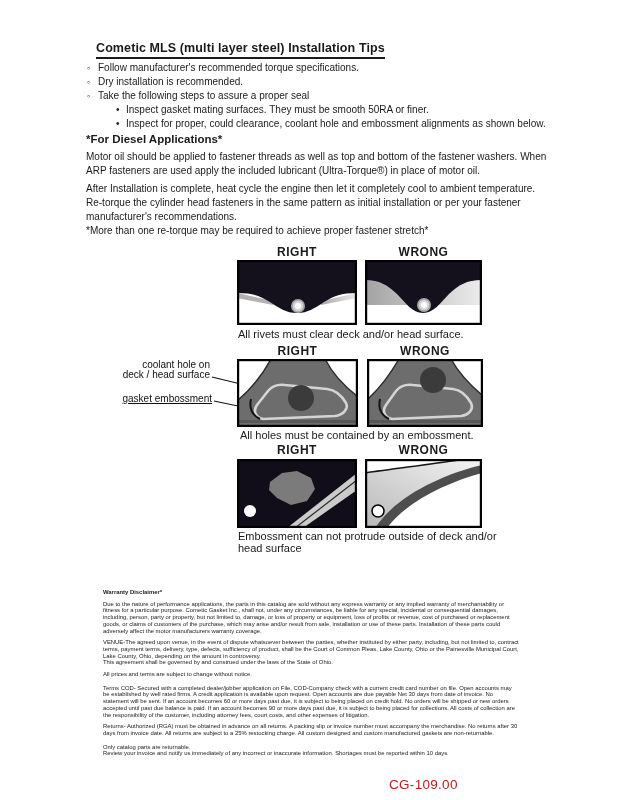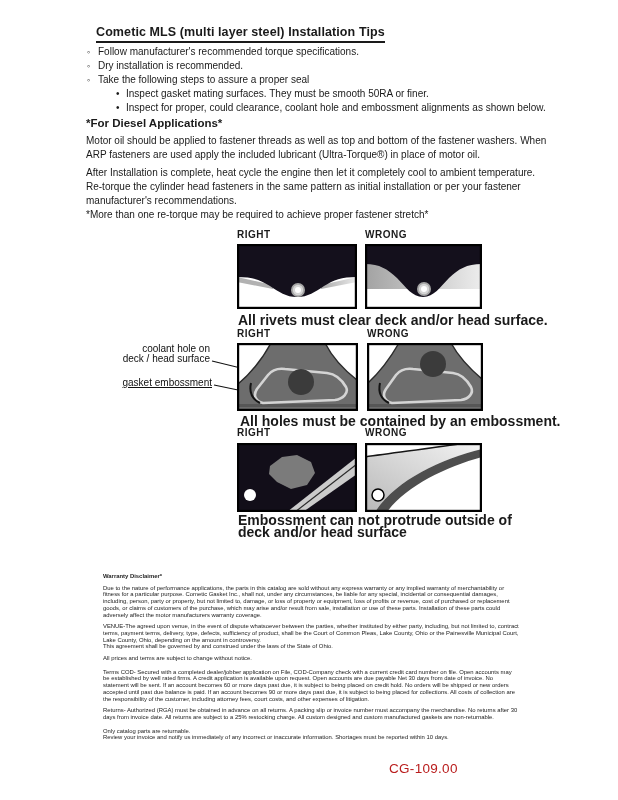--- a/index.html
+++ b/index.html
@@ -3,37 +3,37 @@
 <meta charset="utf-8">
 <style>
   * { margin:0; padding:0; box-sizing:border-box; }
   html,body { background:#ffffff; }
   body { width:618px; height:800px; overflow:hidden; }
   .page {
     position:relative; width:618px; height:800px; background:#fff;
     font-family:"Liberation Sans", sans-serif; color:#1a1a1a;
     -webkit-font-smoothing:antialiased;
   }
-  .abs { position:absolute; }
+  .abs { position:absolute;margin-top:16px; }
   .title {
     left:96px; top:25px; font-size:12.5px; font-weight:bold;
     border-bottom:2px solid #1a1a1a; padding-bottom:2px; letter-spacing:.1px;
   }
   .bullets { left:87px; top:45px; font-size:10px; line-height:14px; width:470px; }
   .b-row { display:flex; }
   .b-mark { width:11px; flex:0 0 11px; font-size:9px; }
   .sub { padding-left:29px; }
   .sub .b-mark { width:10px; flex:0 0 10px; font-size:10px; }
   .diesel-heading { left:86px; top:117px; font-size:11.5px; font-weight:bold; }
   .body-para { left:86px; font-size:10px; line-height:14px; width:462px; }
   .p1 { top:134px; }
   .p2 { top:166px; }
   .note { top:208px; width:480px; }
-  .dlabel { font-size:10px; font-weight:bold; text-align:left; letter-spacing:.5px; }
-  .caption { font-size:14px; font-weight:bold; }
+  .dlabel { font-size:12px; font-weight:bold; text-align:center; letter-spacing:.5px; }
+  .caption { font-size:11px; font-weight:normal; }
   .annot { font-size:10px; line-height:10px; text-align:right; color:#111; }
   .legal { left:103px; top:573px; width:416px; font-size:5.9px; line-height:6.7px; color:#222; }
   .legal p { margin-bottom:5px; }
   .legal .lg-head { font-weight:bold; margin-bottom:5px; }
   .legal .tight { margin-bottom:0; }
   .legal .gap { margin-bottom:7px; }
   .docnum { left:389px; top:761px; font-size:13.5px; color:#b91c1c; letter-spacing:.3px; }
   svg { display:block; }
 </style>
 </head>

